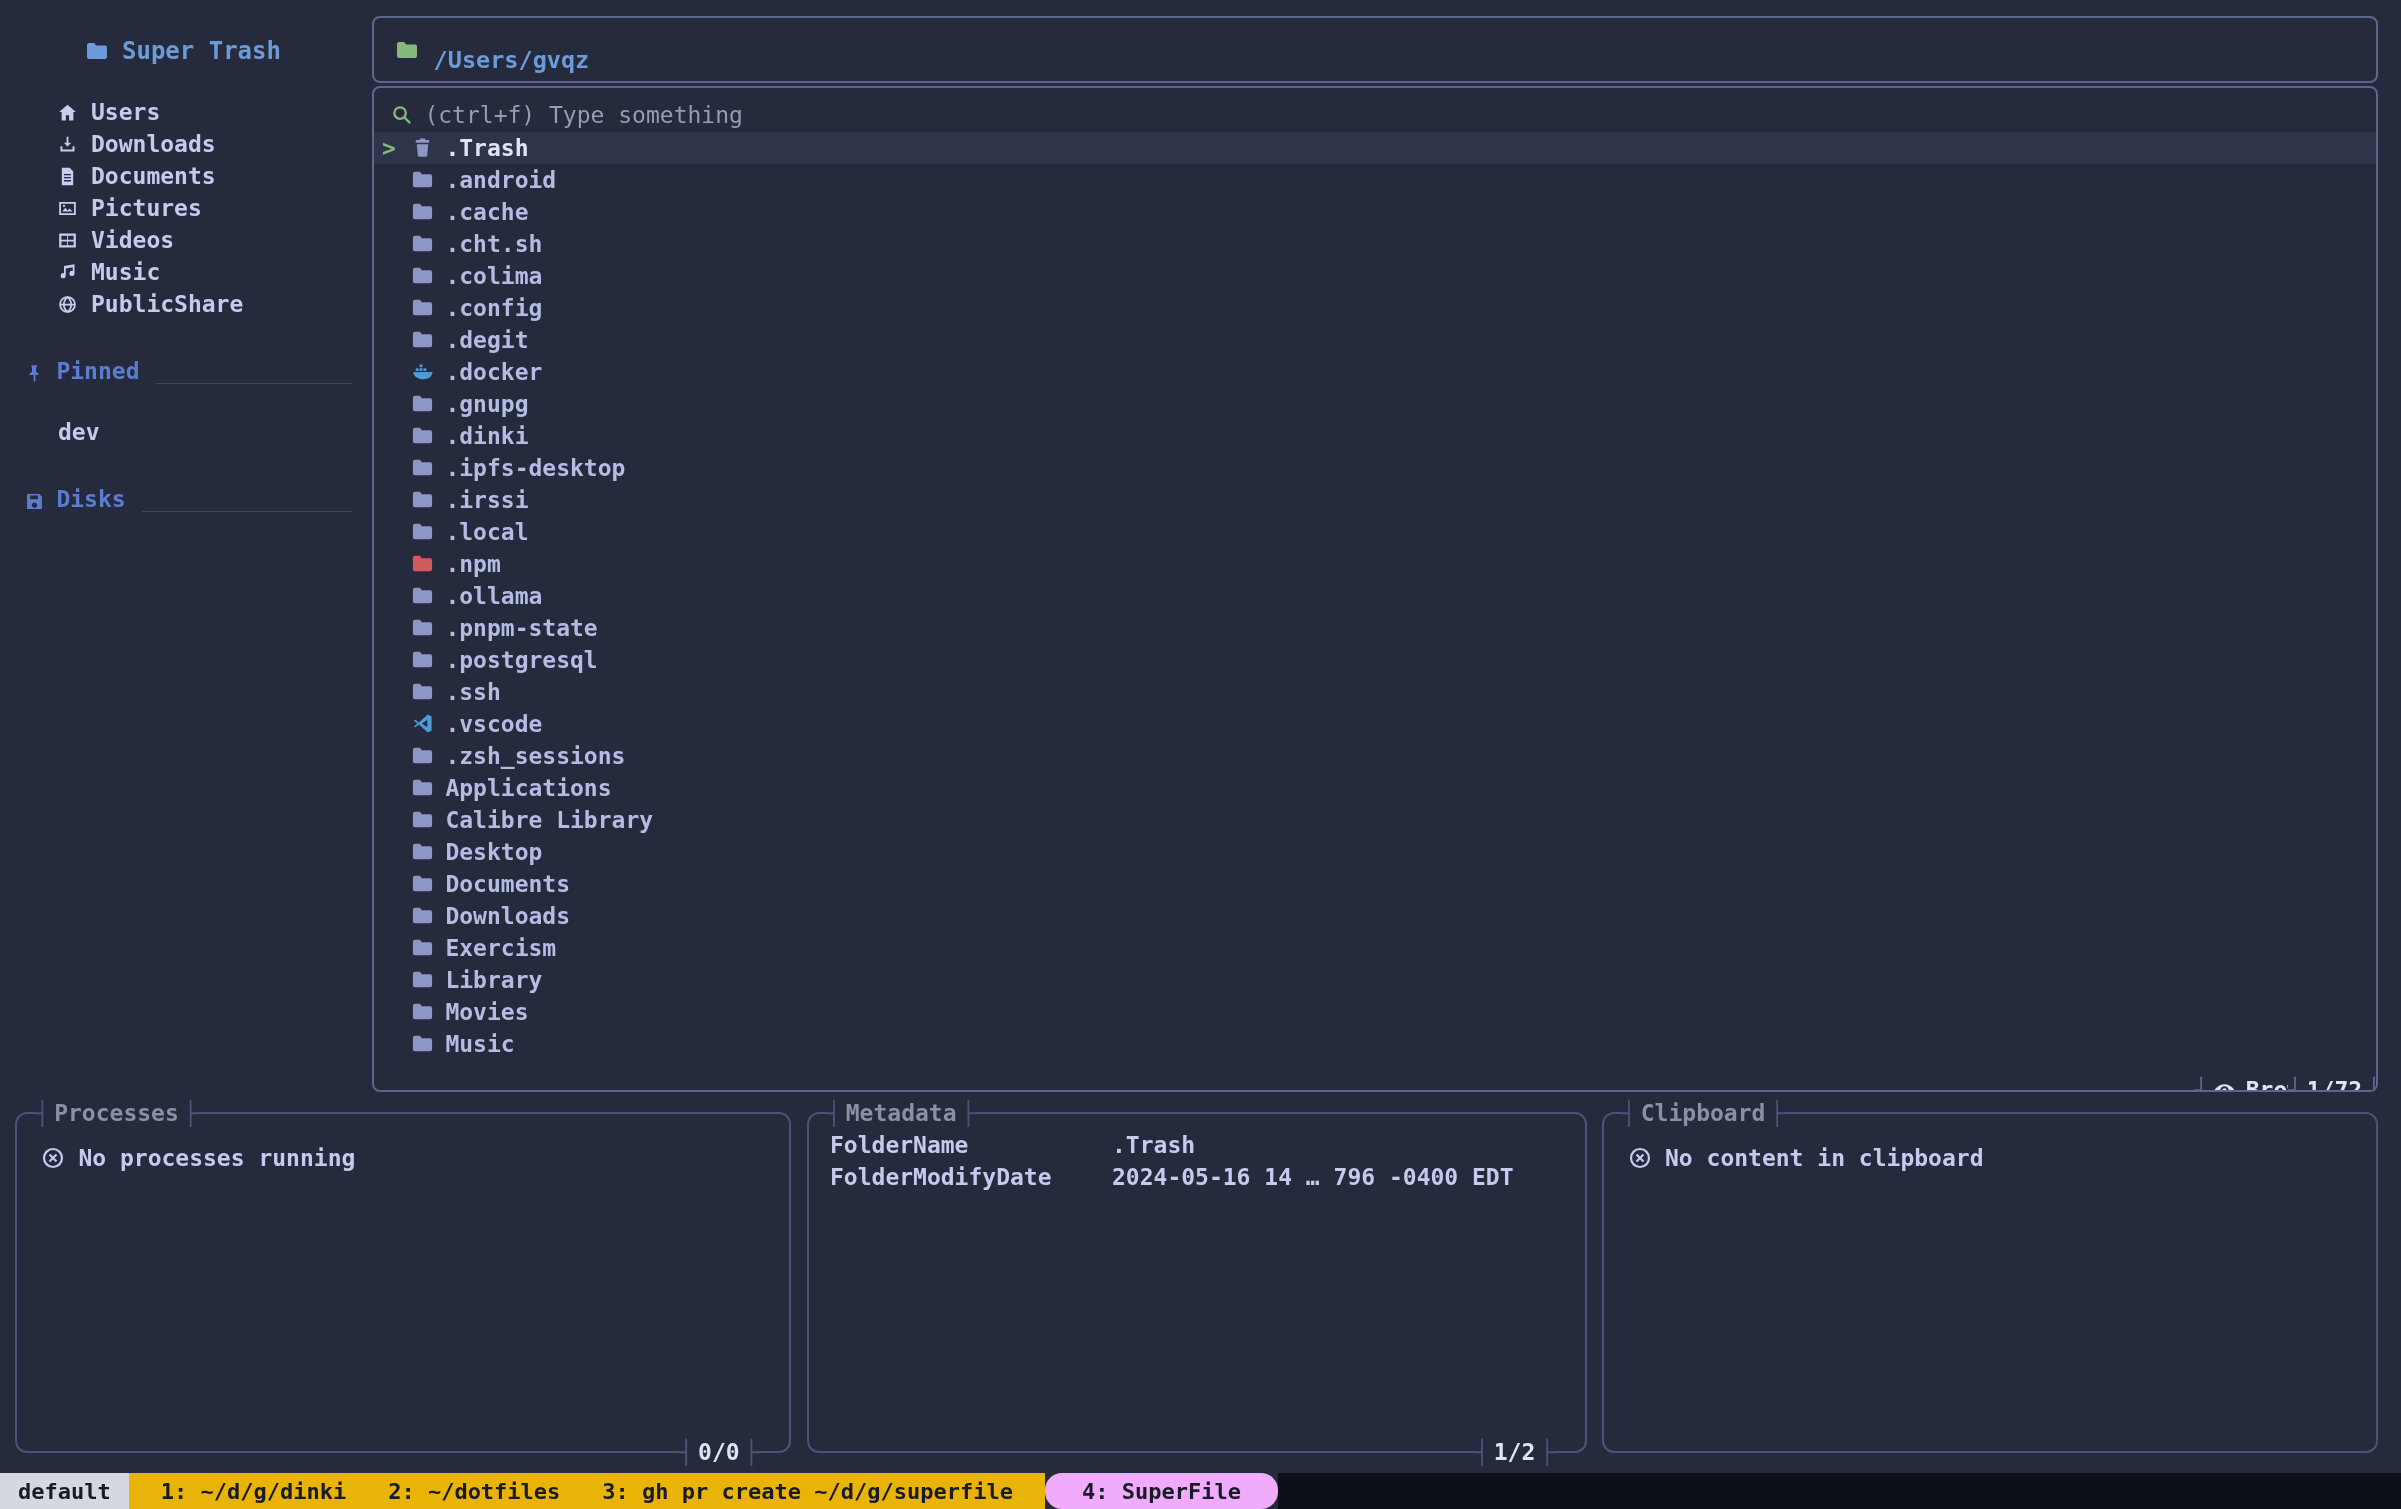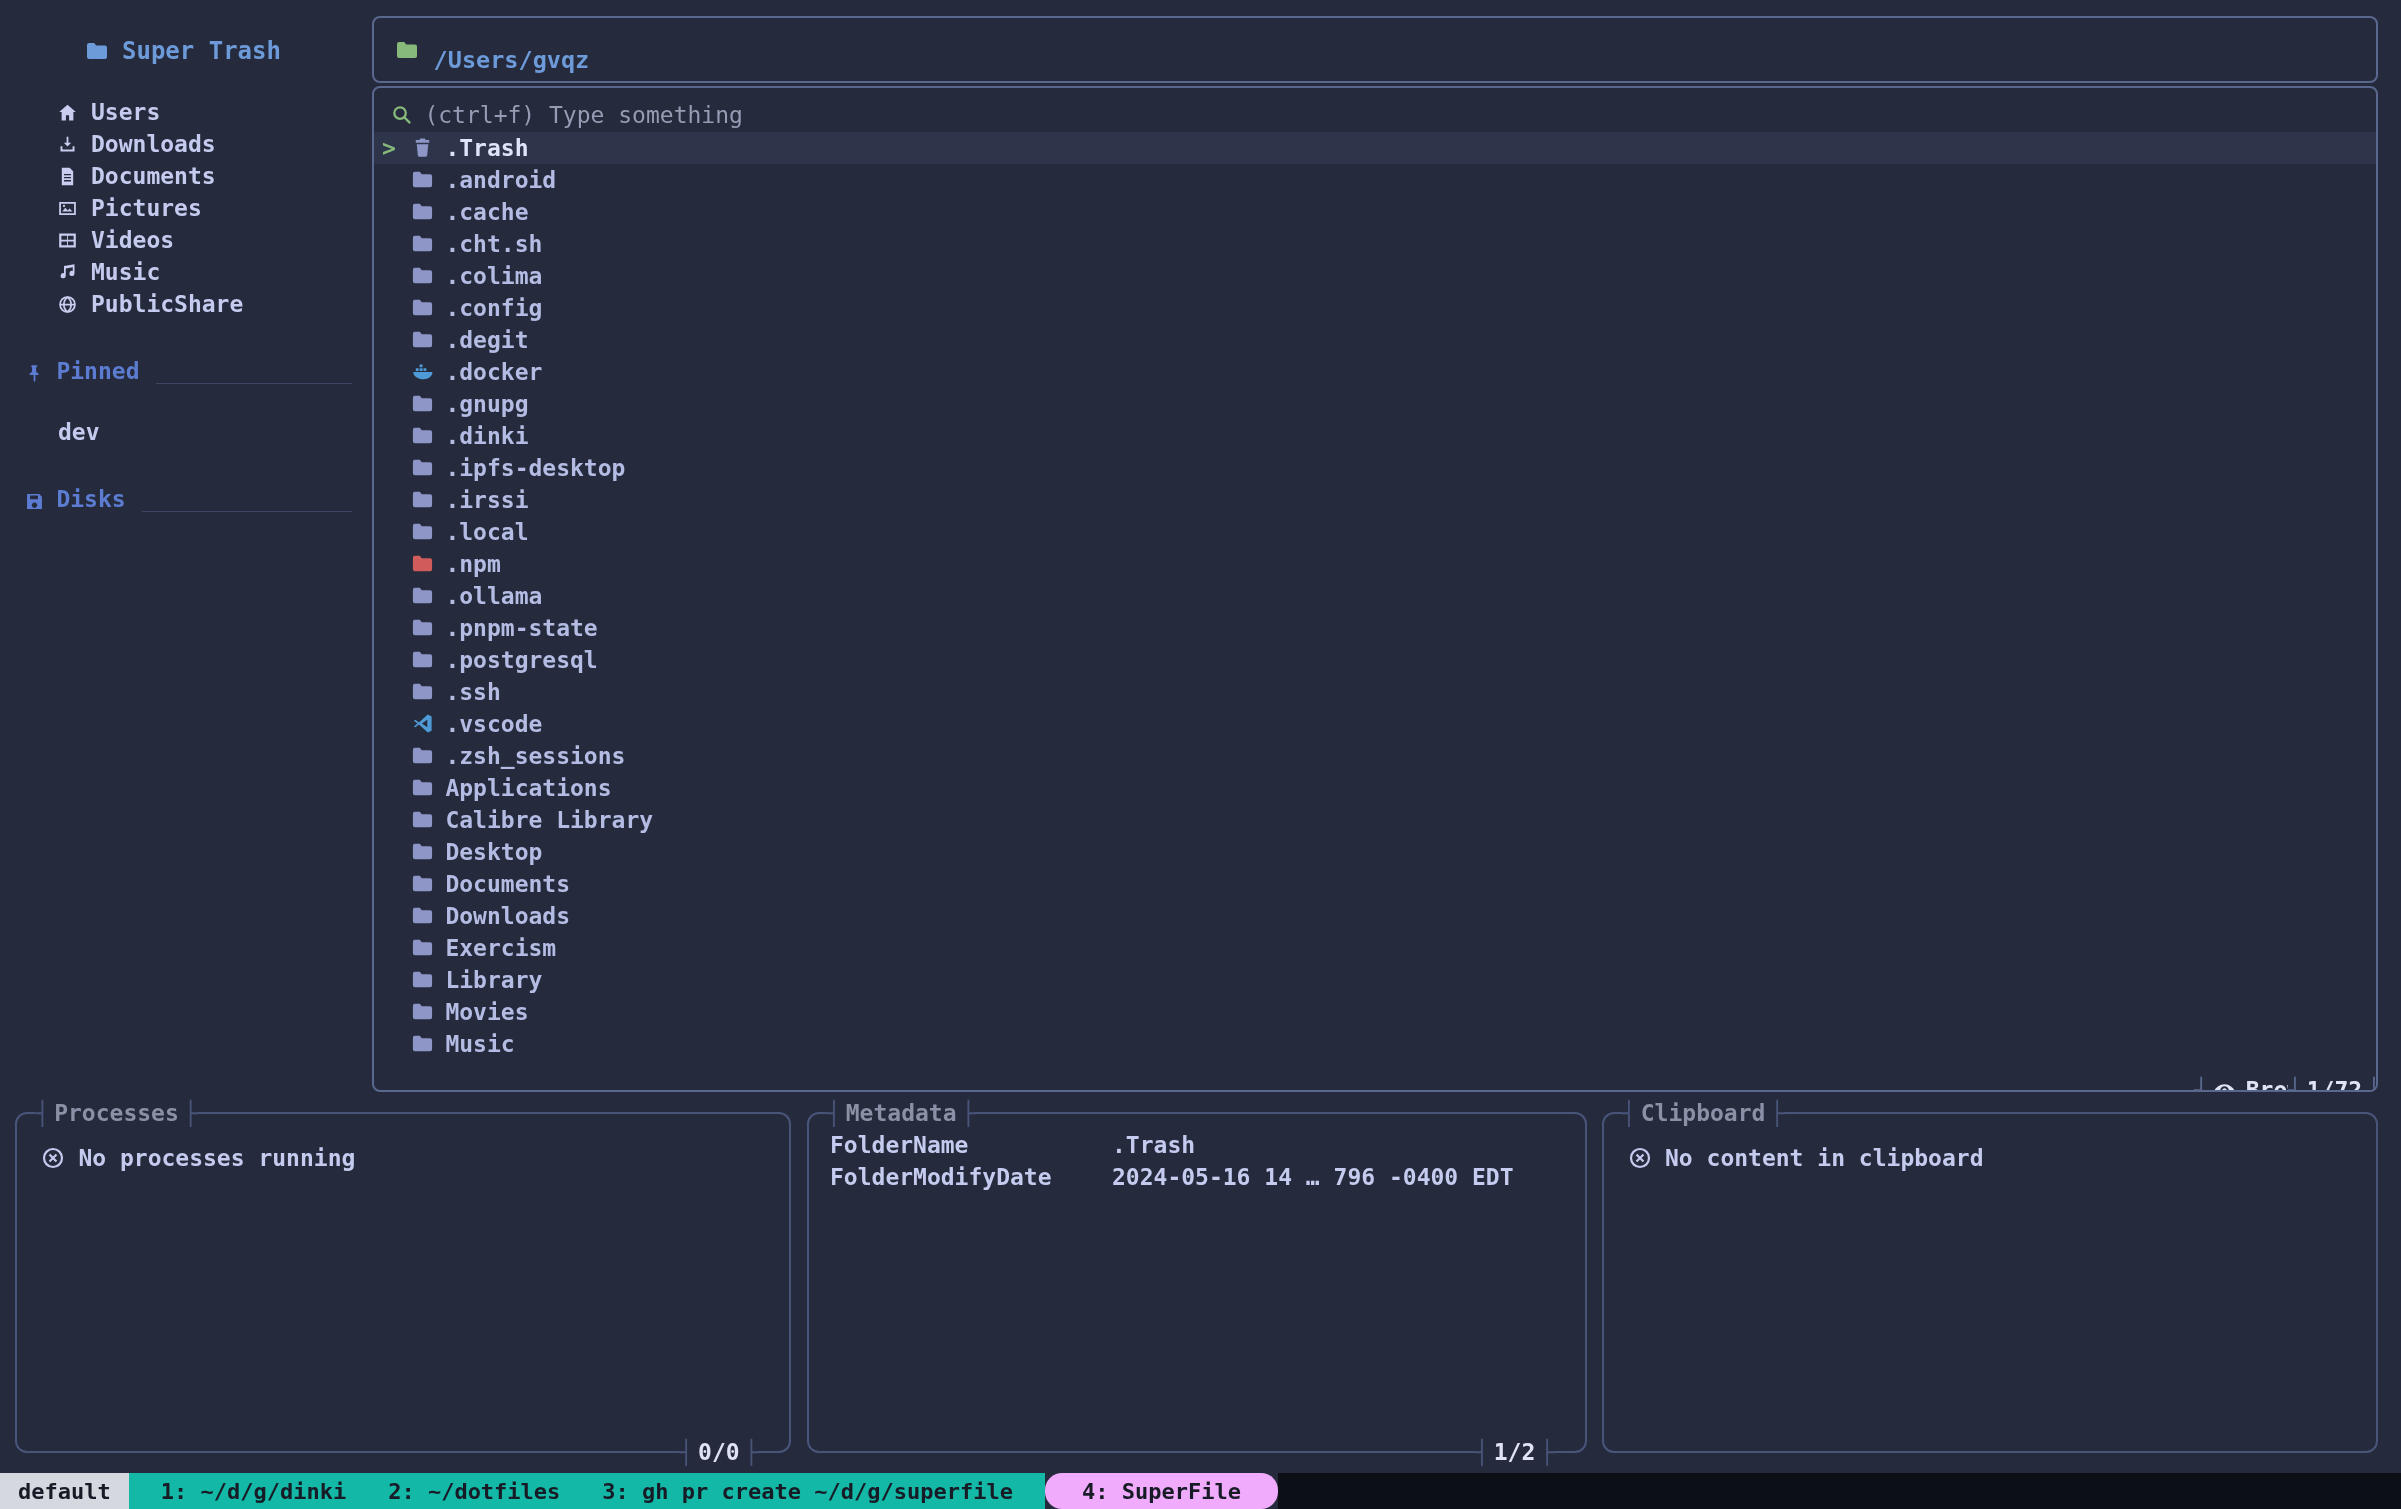--- a/index.html
+++ b/index.html
@@ -79,21 +79,21 @@
   .meta-table { margin:14.6px 0 0 21px; }
   .meta-row { height:32px; display:flex; align-items:center; }
   .meta-key { width:282px; color:#c5cbef; }
   .meta-val { color:#c5cbef; }
 
   
   .status-bar { position:absolute; left:0; bottom:0; width:100%; height:36px;
                 display:flex; align-items:stretch; font-size:22px; color:#171b26; }
   .seg { display:flex; align-items:center; white-space:nowrap; }
   .seg-session { background:#d5d8de; padding:0 18px; }
-  .seg-windows { background:#14b8a6; padding:0 32px; gap:42px; }
+  .seg-windows { background:#eab308; padding:0 32px; gap:42px; }
   .seg-window { cursor:default; }
   .seg-active { background:#f0abfc; padding:0 37px;border-radius:17px; }
   .seg-rest { background:#0d0f16; flex:1; }
 </style>
 </head>
 <body>
 
 <svg width="0" height="0" style="position:absolute" aria-hidden="true">
   <defs>
     <symbol id="i-folder" viewBox="0 0 24 24">

